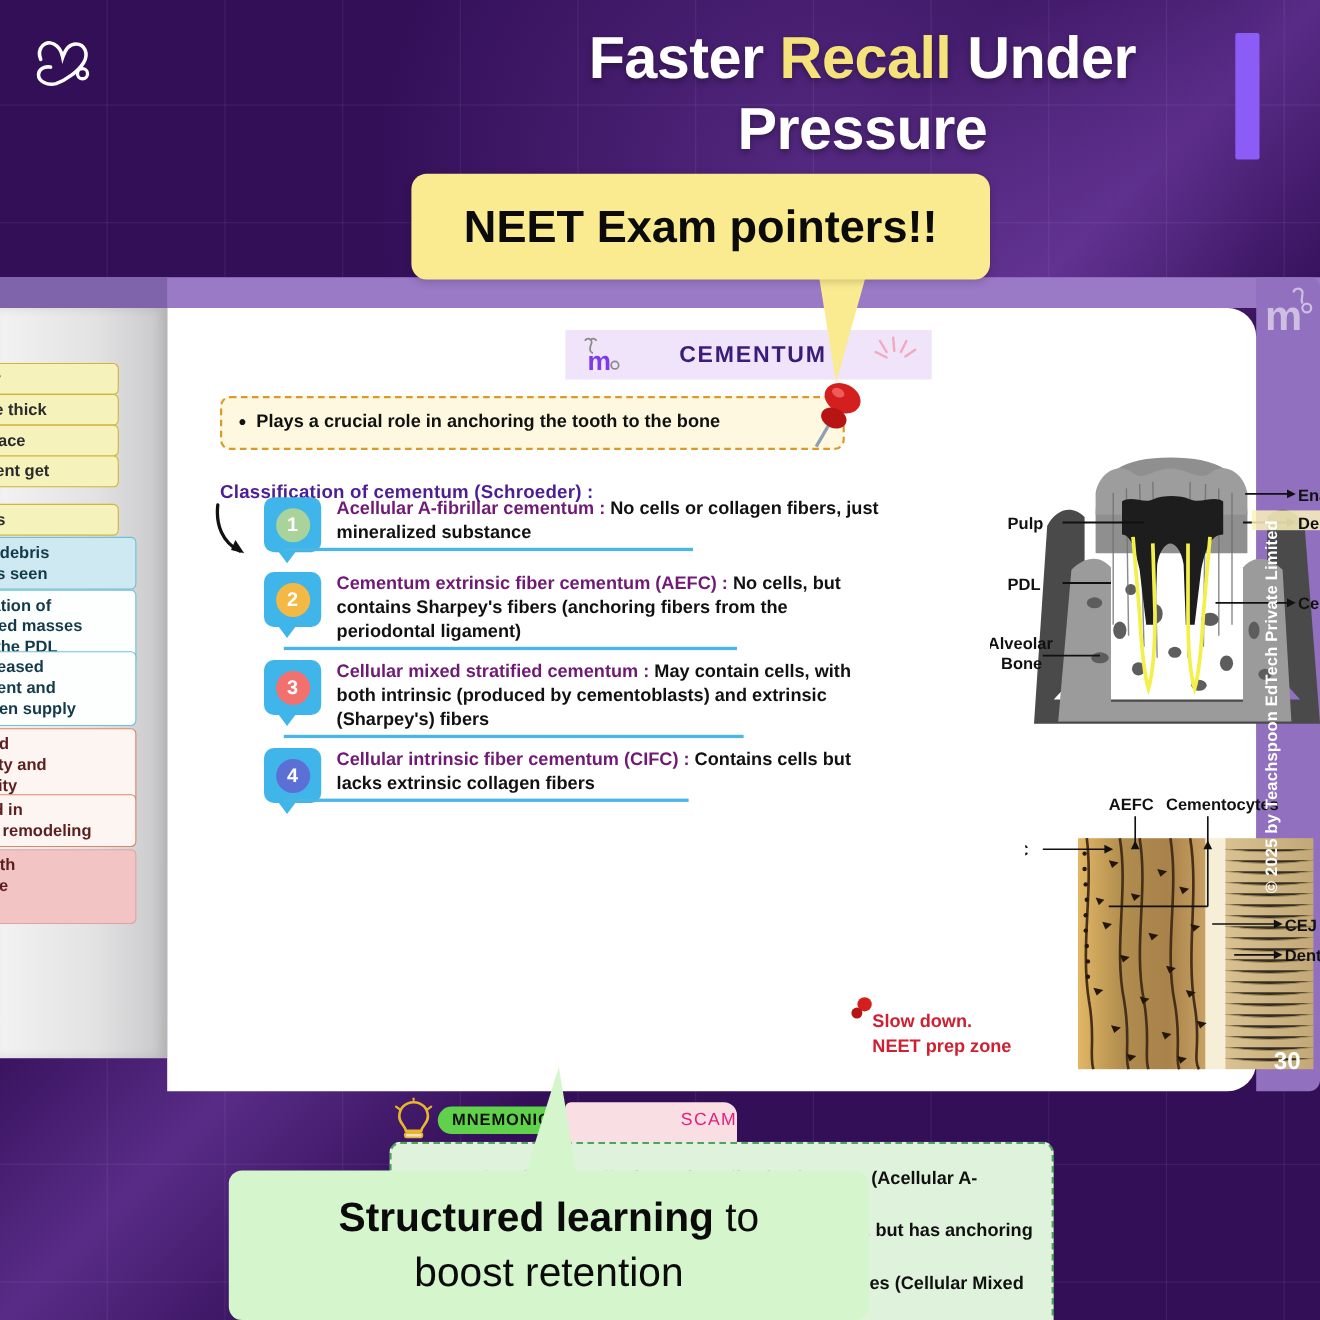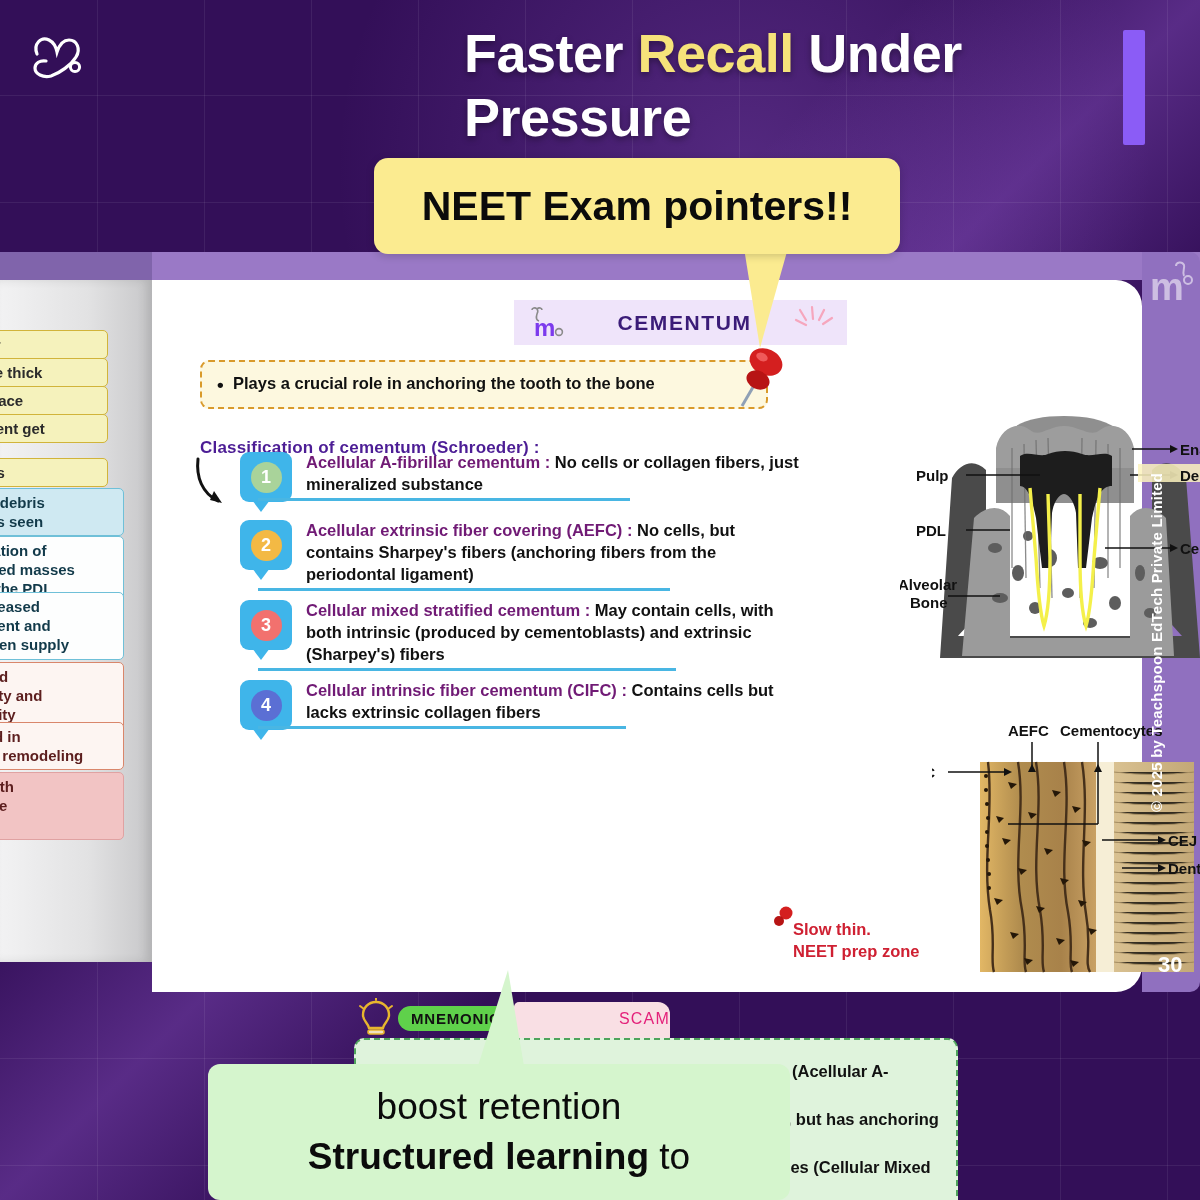--- a/index.html
+++ b/index.html
@@ -23,21 +23,21 @@
       linear-gradient(to right, rgba(255,255,255,.07) 1px, transparent 1px),
       linear-gradient(to bottom, rgba(255,255,255,.07) 1px, transparent 1px);
     background-size:107px 107px;
     background-position:-10px -12px;
   }
   
   #logo{ position:absolute; left:27px; top:28px; width:62px; height:62px; }
   
   #header{
     position:absolute; right:96px; top:22px;
-    width:640px; text-align:left;
+    width:640px; text-align:center;
     font-size:54px; font-weight:bold; line-height:1.18;
     color:#ffffff; letter-spacing:-0.5px;
     text-shadow:0 3px 6px rgba(0,0,0,.35);
   }
   #header .hl{ color:#f6e27a; }
   #accent-bar{
     position:absolute; right:55px; top:30px;
     width:22px; height:115px; background:#8b5cf6; border-radius:2px;
   }
   
@@ -327,21 +327,21 @@
           <div class="cls-chip">
             <div class="cls-num" style="background: rgb(169, 211, 154);">1</div>
           </div>
           <div class="cls-text"><b>Acellular A-fibrillar cementum : </b>No cells or collagen fibers, just mineralized substance</div>
           <div class="cls-underline" style="width: 372px; top: 46px;"></div>
         </div>
         <div class="cls-row" style="top: 240px; width: 560px;">
           <div class="cls-chip">
             <div class="cls-num" style="background: rgb(243, 185, 68);">2</div>
           </div>
-          <div class="cls-text"><b>Acellular extrinsic fiber covering (AEFC) : </b>No cells, but contains Sharpey's fibers (anchoring fibers from the periodontal ligament)</div>
+          <div class="cls-text"><b>Cementum extrinsic fiber cementum (AEFC) : </b>No cells, but contains Sharpey's fibers (anchoring fibers from the periodontal ligament)</div>
           <div class="cls-underline" style="width: 412px; top: 68px;"></div>
         </div>
         <div class="cls-row" style="top: 320px; width: 560px;">
           <div class="cls-chip">
             <div class="cls-num" style="background: rgb(242, 113, 110);">3</div>
           </div>
           <div class="cls-text"><b>Cellular mixed stratified cementum : </b>May contain cells, with both intrinsic (produced by cementoblasts) and extrinsic (Sharpey's) fibers</div>
           <div class="cls-underline" style="width: 418px; top: 68px;"></div>
         </div>
         <div class="cls-row" style="top: 400px; width: 560px;">
@@ -351,21 +351,21 @@
           <div class="cls-text"><b>Cellular intrinsic fiber cementum (CIFC) : </b>Contains cells but lacks extrinsic collagen fibers</div>
           <div class="cls-underline" style="width: 368px; top: 46px;"></div>
         </div>
       </div>
 
     <svg id="slowpin" viewBox="0 0 26 26">
       <circle cx="16" cy="8" r="6.5" fill="#d41f1f"></circle>
       <circle cx="9" cy="16" r="5" fill="#b71414"></circle>
     </svg>
     <div id="slowdown">
-      <div>Slow thin.</div>
+      <div>Slow down.</div>
       <div>NEET prep zone</div>
     </div>
 
     <svg id="bulb" viewBox="0 0 36 44">
       <path d="M18 4 C10 4 5 10 5 17 C5 23 10 25 11 30 L25 30 C26 25 31 23 31 17 C31 10 26 4 18 4Z" fill="none" stroke="#e8b62e" stroke-width="2.4"></path>
       <rect x="10" y="32" width="16" height="4" rx="2" fill="#f0e2c0" stroke="#e8b62e" stroke-width="1.6"></rect>
       <g stroke="#e8b62e" stroke-width="2" stroke-linecap="round">
         <line x1="2" y1="8" x2="6" y2="11"></line>
           <line x1="34" y1="8" x2="30" y2="11"></line>
           <line x1="18" y1="0" x2="18" y2="2"></line>
@@ -552,17 +552,17 @@
     <circle cx="42" cy="20" r="4" fill="none" stroke="#ffffff" stroke-width="2"></circle>
   </svg>
   <div id="copyright">© 2025 by Teachspoon EdTech Private Limited</div>
   <div id="pageno">30</div>
 </div>
 
 <svg id="bottom-tail" viewBox="0 0 70 100">
   <polygon points="48,0 18,96 64,96" fill="#d5f5cd"></polygon>
 </svg>
 <div id="bottom-callout">
-  <div>boost retention</div>
   <div>
     <span class="s">Structured learning</span><span> to</span>
   </div>
+  <div>boost retention</div>
 </div>
 
 </body></html>

